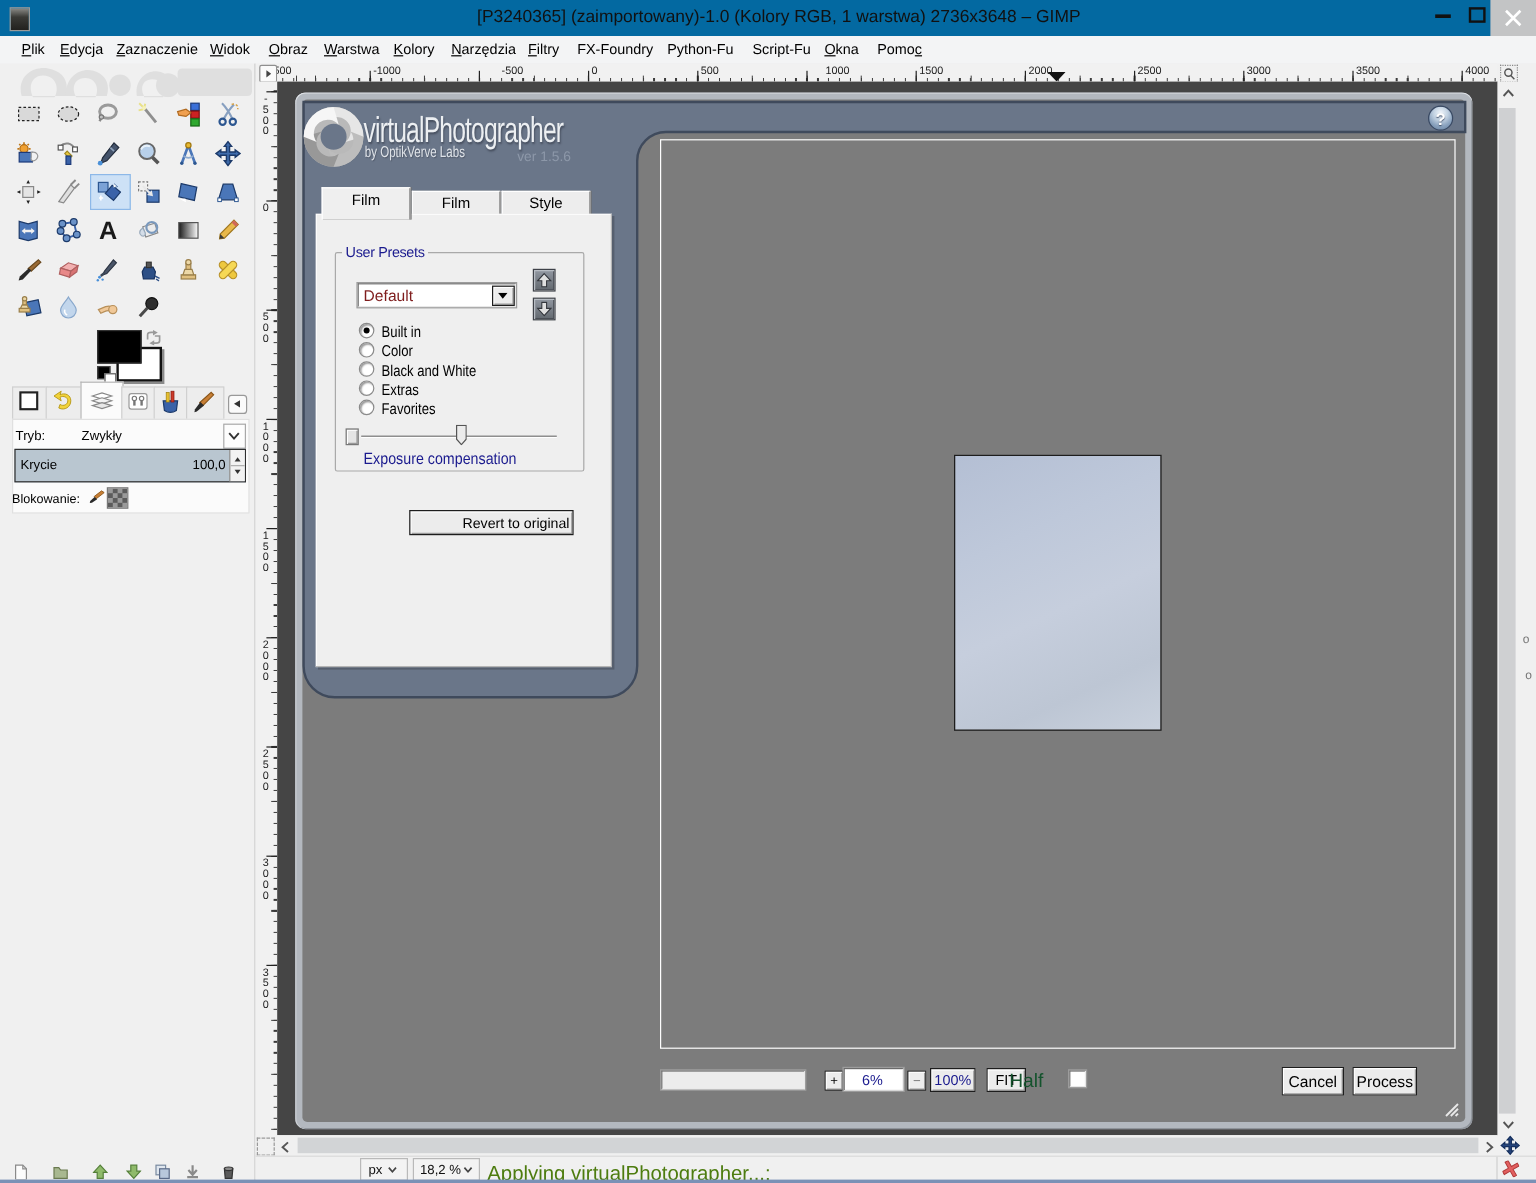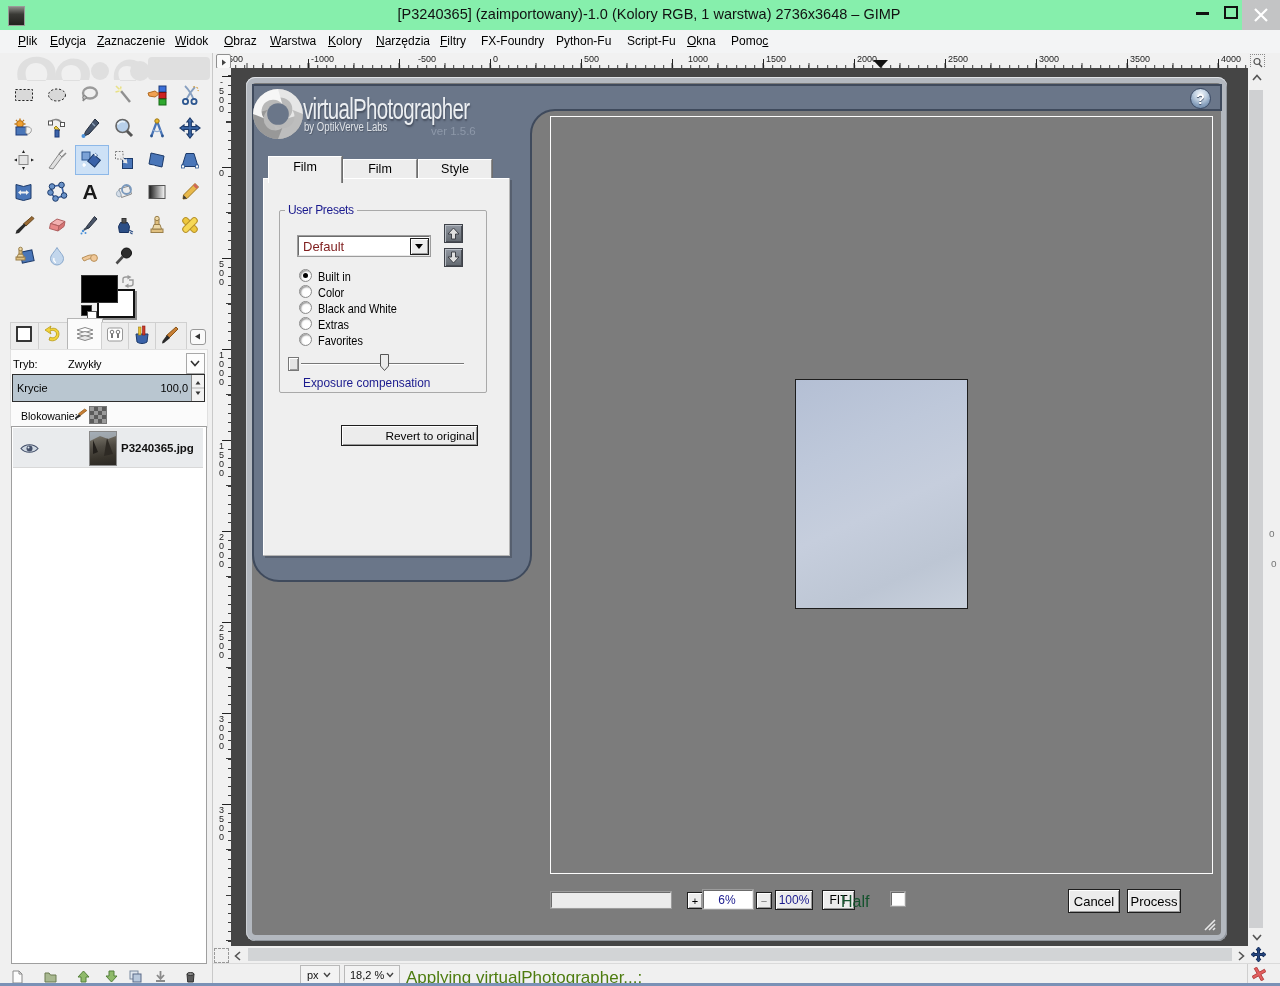--- a/index.html
+++ b/index.html
@@ -12,21 +12,21 @@
       box-shadow:inset 1px 1px 0 #ffffff, inset -1px -1px 0 #9a9a9a;
       display:flex;align-items:center;justify-content:center;
       font-size:13px;color:#000;}
   .sunk{background:#fff;border-top:1px solid #6b6b6b;border-left:1px solid #6b6b6b;
         border-right:1px solid #e8e8e8;border-bottom:1px solid #e8e8e8;
         outline:1px solid #9c9c9c;}
 </style>
 </head>
 <body>
 
-<div class="a" id="titlebar" style="left:0;top:0;width:1280px;height:30px;background:#86efac;">
+<div class="a" id="titlebar" style="left:0;top:0;width:1280px;height:30px;background:#0369a1;">
   <div class="a" style="left:8px;top:6px;width:15px;height:18px;background:linear-gradient(180deg,#8a8a86,#3a3a36 40%,#22211e);border:1px solid #9a9a98;"></div>
   <div class="a" style="left:9px;top:6px;width:1280px;text-align:center;font-size:14.5px;color:#111;">[P3240365] (zaimportowany)-1.0 (Kolory RGB, 1 warstwa) 2736x3648 – GIMP</div>
   <div class="a" style="left:1196px;top:12px;width:13px;height:3px;background:#111;"></div>
   <div class="a" style="left:1224px;top:6px;width:10px;height:9px;border:2px solid #111;"></div>
   <div class="a" style="left:1242px;top:0;width:38px;height:30px;background:#c3c4c5;">
     <svg width="38" height="30">
         <path d="M13 9 L25 21 M25 9 L13 21" stroke="#ffffff" stroke-width="2.2"></path>
       </svg>
   </div>
 </div>
@@ -293,43 +293,27 @@
       <div class="a" style="left:4px;top:7px;font-size:11px;color:#000;">Krycie</div>
       <div class="a" style="right:16px;top:7px;font-size:11px;color:#000;">100,0</div>
       <div class="a" style="right:0;top:0;width:12px;height:26px;background:#f2f2f2;border-left:1px solid #888;">
         <svg width="12" height="26">
           <path d="M6 6 L8.5 9.5 L3.5 9.5 Z" fill="#333"></path>
           <path d="M6 20 L8.5 16.5 L3.5 16.5 Z" fill="#333"></path>
           <path d="M0 13 L12 13" stroke="#b0b0b0"></path>
         </svg>
       </div>
     </div>
-    <div class="a" style="left:10px;top:357px;font-size:10.5px;color:#000;margin-left:11px;">Blokowanie:</div>
+    <div class="a" style="left:10px;top:357px;font-size:10.5px;color:#000;">Blokowanie:</div>
     <svg class="a" style="left:73px;top:354px;" width="16" height="15" viewBox="0 0 22 17">
       <path d="M16 1 L19 3 L10 10 L7.5 7.5 Z" fill="#c87f35" stroke="#8a5518"></path>
       <path d="M8 8 L11 10.5 L5 14.5 L2.5 15 L3 12.5 Z" fill="#2a2a2a"></path>
     </svg>
     <div class="a" style="left:89px;top:353px;width:16px;height:16px;background:
       repeating-conic-gradient(#5c5c5c 0% 25%, #9a9a9a 0% 50%);background-size:8px 8px;border:1px solid #777;"></div>
-  <div class="a" style="left:11px;top:373px;width:194px;height:536px;background:#fff;border:1px solid #9f9f9f;">
-      <div class="a" style="left:1px;top:1px;width:190px;height:39px;background:#e9ebed;border-bottom:1px solid #d8d8d8;"></div>
-      <svg class="a" style="left:8px;top:15px;" width="19" height="13">
-        <path d="M1 6.5 C5 1.5 14 1.5 18 6.5 C14 11.5 5 11.5 1 6.5 Z" fill="#cfd8e2" stroke="#44506a" stroke-width="1.2"></path>
-        <circle cx="9.5" cy="6.5" r="3" fill="#44506a"></circle>
-        <circle cx="8.5" cy="5.5" r="1" fill="#dde6ee"></circle>
-      </svg>
-      <div class="a" style="left:77px;top:4px;width:26px;height:33px;background:linear-gradient(170deg,#8a949c 0%,#6e6a60 20%,#4e4a42 45%,#38342c 75%,#2b2824 100%);border:1px solid #888;">
-        <svg width="26" height="33">
-          <path d="M0 0 L26 0 L26 4 L18 7 L10 4 L0 9 Z" fill="#aab4be" opacity="0.8"></path>
-          <path d="M3 8 L8 20 L3 22 Z" fill="#23201c"></path>
-          <path d="M17 6 L23 22 L14 24 Z" fill="#2e2a24"></path>
-        </svg>
-      </div>
-      <div class="a" style="left:109px;top:15px;font-size:11.5px;font-weight:bold;color:#111;">P3240365.jpg</div>
-    </div>
   <svg class="a" style="left:11px;top:917px;" width="13" height="13">
       <path d="M2 1 L8 1 L11 4 L11 13 L2 13 Z" fill="#fcfcfc" stroke="#8a8a8a"></path>
       <path d="M8 1 L8 4 L11 4" fill="none" stroke="#8a8a8a"></path>
     </svg>
     <svg class="a" style="left:44px;top:917px;" width="13" height="13">
       <path d="M1 3 L5 3 L6.5 5 L12 5 L12 12 L1 12 Z" fill="#a8b890" stroke="#6a7a50"></path>
     </svg>
     <svg class="a" style="left:77px;top:917px;" width="13" height="13">
       <path d="M6.5 1 L12 7 L9 7 L9 12 L4 12 L4 7 L1 7 Z" fill="#8fba6a" stroke="#55803a"></path>
     </svg>

